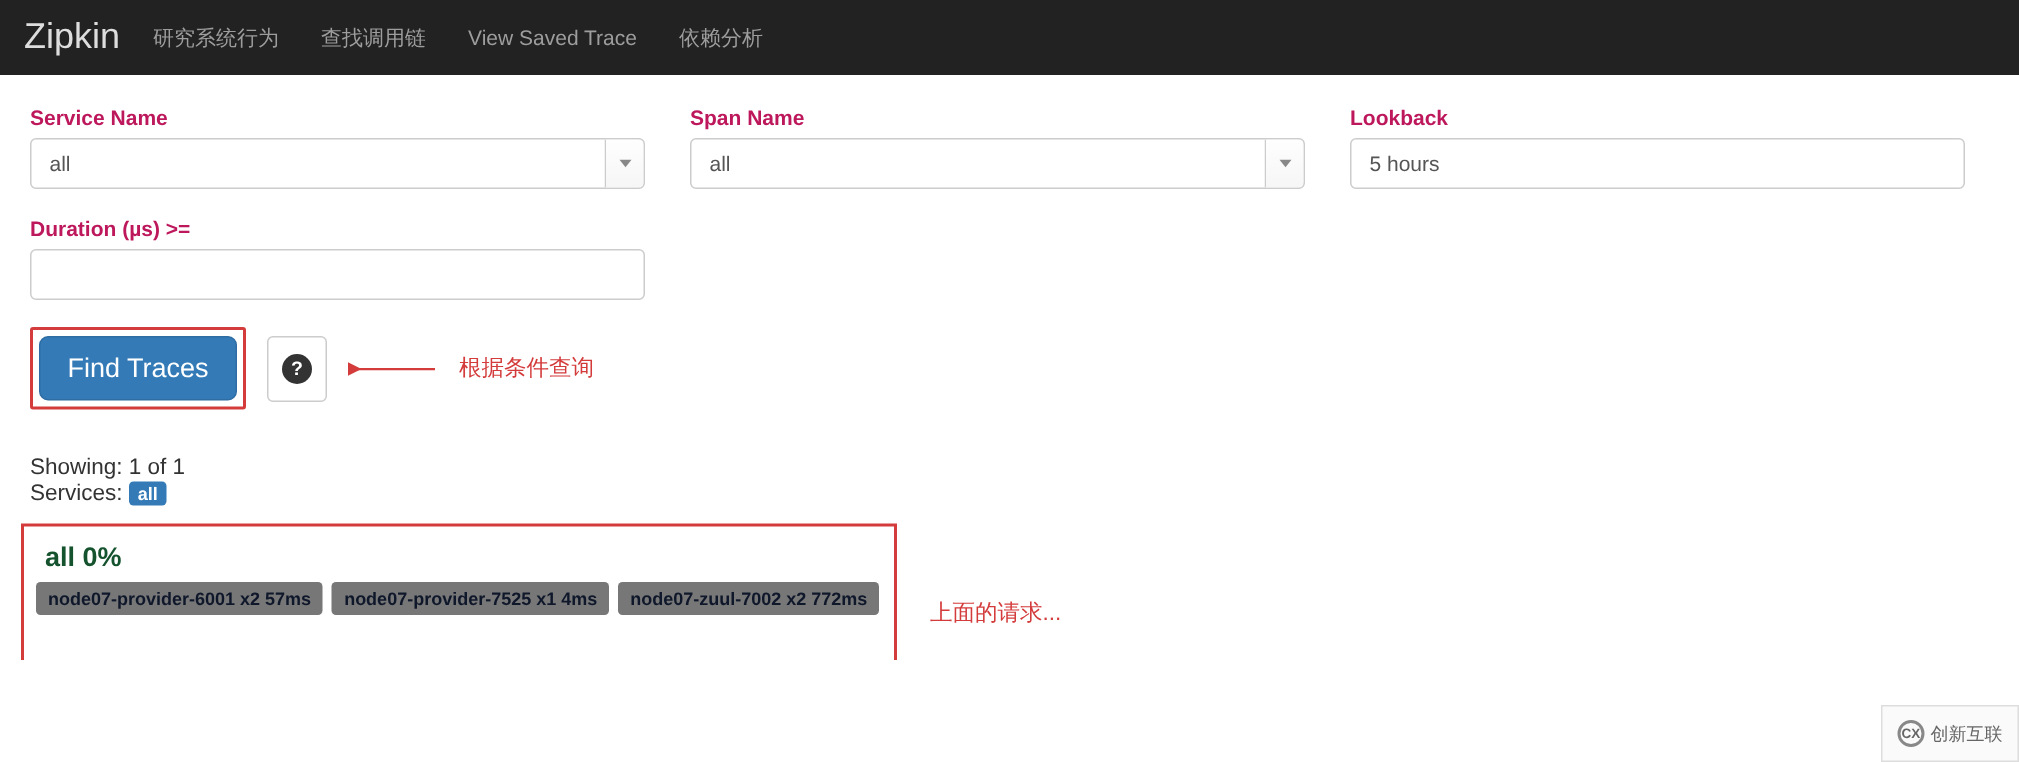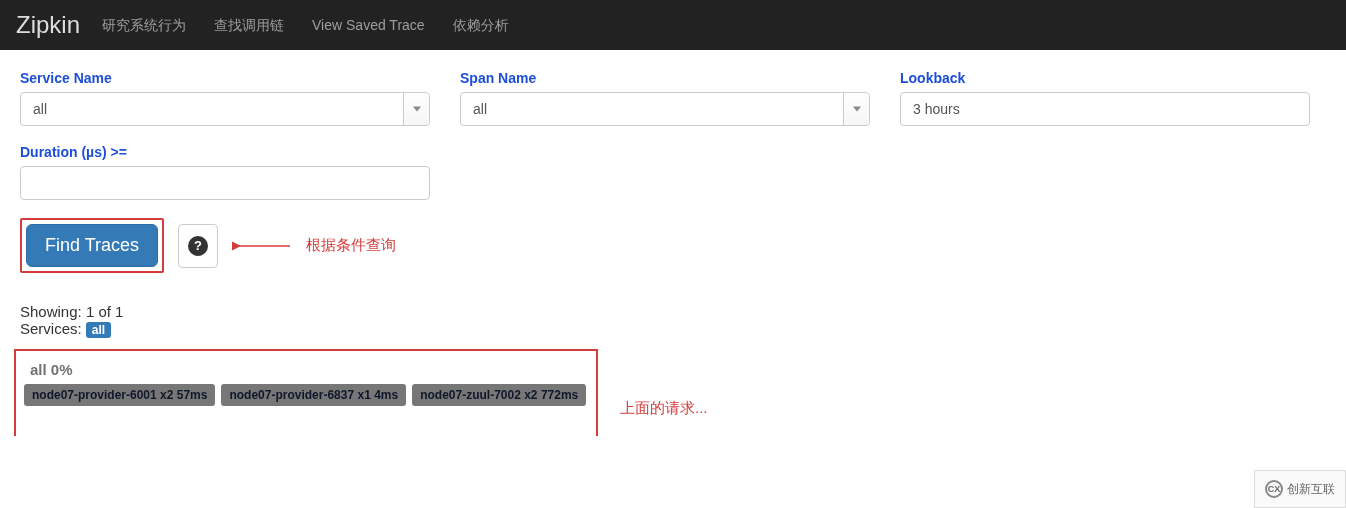--- a/index.html
+++ b/index.html
@@ -37,21 +37,21 @@
     padding: 20px;
   }
   .form-row {
     display: flex;
     gap: 30px;
     margin-bottom: 18px;
   }
   .form-group { display: flex; flex-direction: column; }
   .form-group label.title {
     font-weight: 700;
-    color: #1d4ed8;
+    color: #be185d;
     margin-bottom: 6px;
     font-size: 14px;
   }
   .select-box {
     height: 34px;
     border: 1px solid #ccc;
     border-radius: 4px;
     padding: 0 28px 0 12px;
     display: flex;
     align-items: center;
@@ -155,22 +155,22 @@
     background: #cfe5f7;
     padding: 6px 10px;
     font-weight: 700;
     font-size: 15px;
     color: #337ab7;
   }
   .blue-bar span + span { margin-left: 18px; }
   .sub-line {
     padding: 6px 10px;
     font-weight: 700;
-    color: #737373;
-    font-size: 15px;
+    color: #14532d;
+    font-size: 18px;
   }
   .tag-row {
     padding: 0 4px 10px 4px;
     display: flex;
     gap: 6px;
   }
   .tag {
     background: #777;
     color: #0f172a;
     font-weight: 700;
@@ -250,21 +250,21 @@
       <label class="title">Span Name</label>
       <div class="select-box">
         <span>all</span>
         <span class="caret-box"></span>
           <span class="caret"></span>
       </div>
     </div>
     <div class="form-group" style="width:410px">
       <label class="title">Lookback</label>
       <div class="select-box" style="padding-right:12px">
-        <span>3 hours</span>
+        <span>5 hours</span>
       </div>
     </div>
   </div>
 
   <div class="form-row">
     <div class="form-group" style="width:410px">
       <label class="title">Duration (µs) &gt;=</label>
       <input class="text-input" type="text" style="">
     </div>
   </div>
@@ -296,21 +296,21 @@
       <span>Services: </span>
       <span class="count-badge">all</span>
     </div>
   </div>
 
   <div class="result-wrap">
     <div class="result-red-box"></div>
     <div class="sub-line">all 0%</div>
     <div class="tag-row">
       <span class="tag">node07-provider-6001 x2 57ms</span>
-      <span class="tag">node07-provider-6837 x1 4ms</span>
+      <span class="tag">node07-provider-7525 x1 4ms</span>
       <span class="tag">node07-zuul-7002 x2 772ms</span>
     </div>
 
     <span class="anno" style="left:600px;top:44px">上面的请求...</span>
   </div>
 
 </div>
 
 <div class="corner-logo">
   <span class="cx">CX</span>

